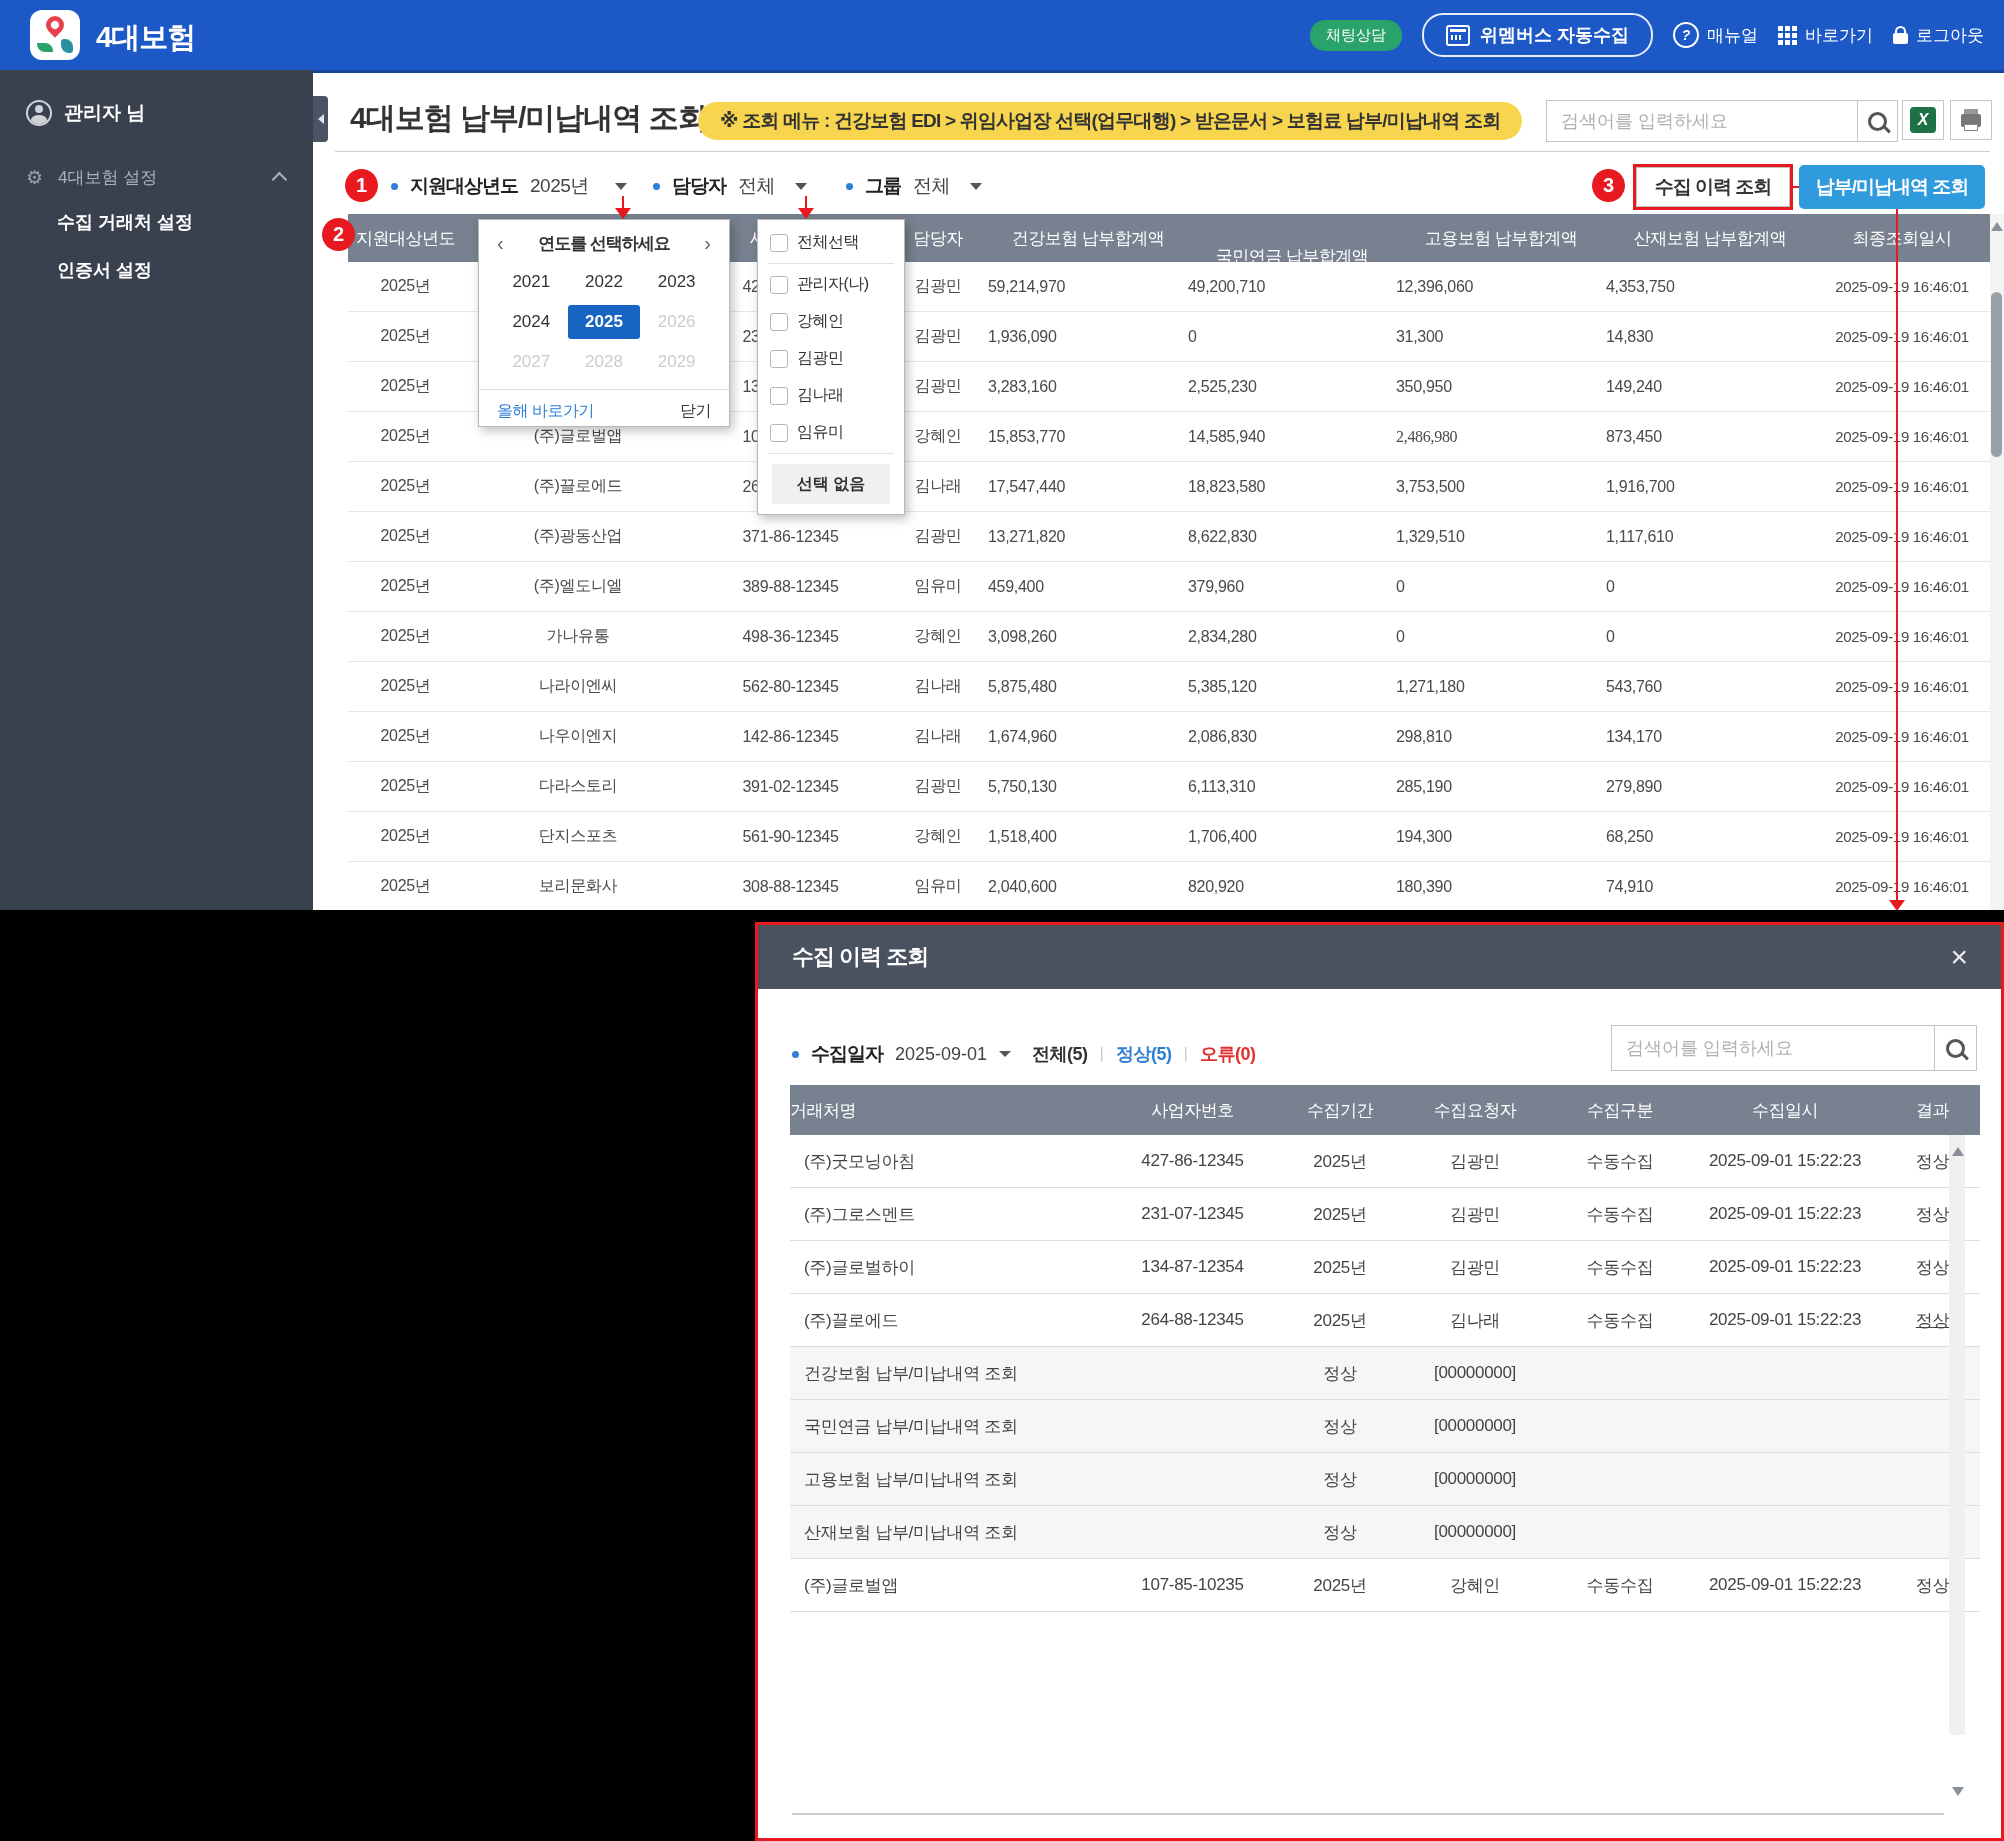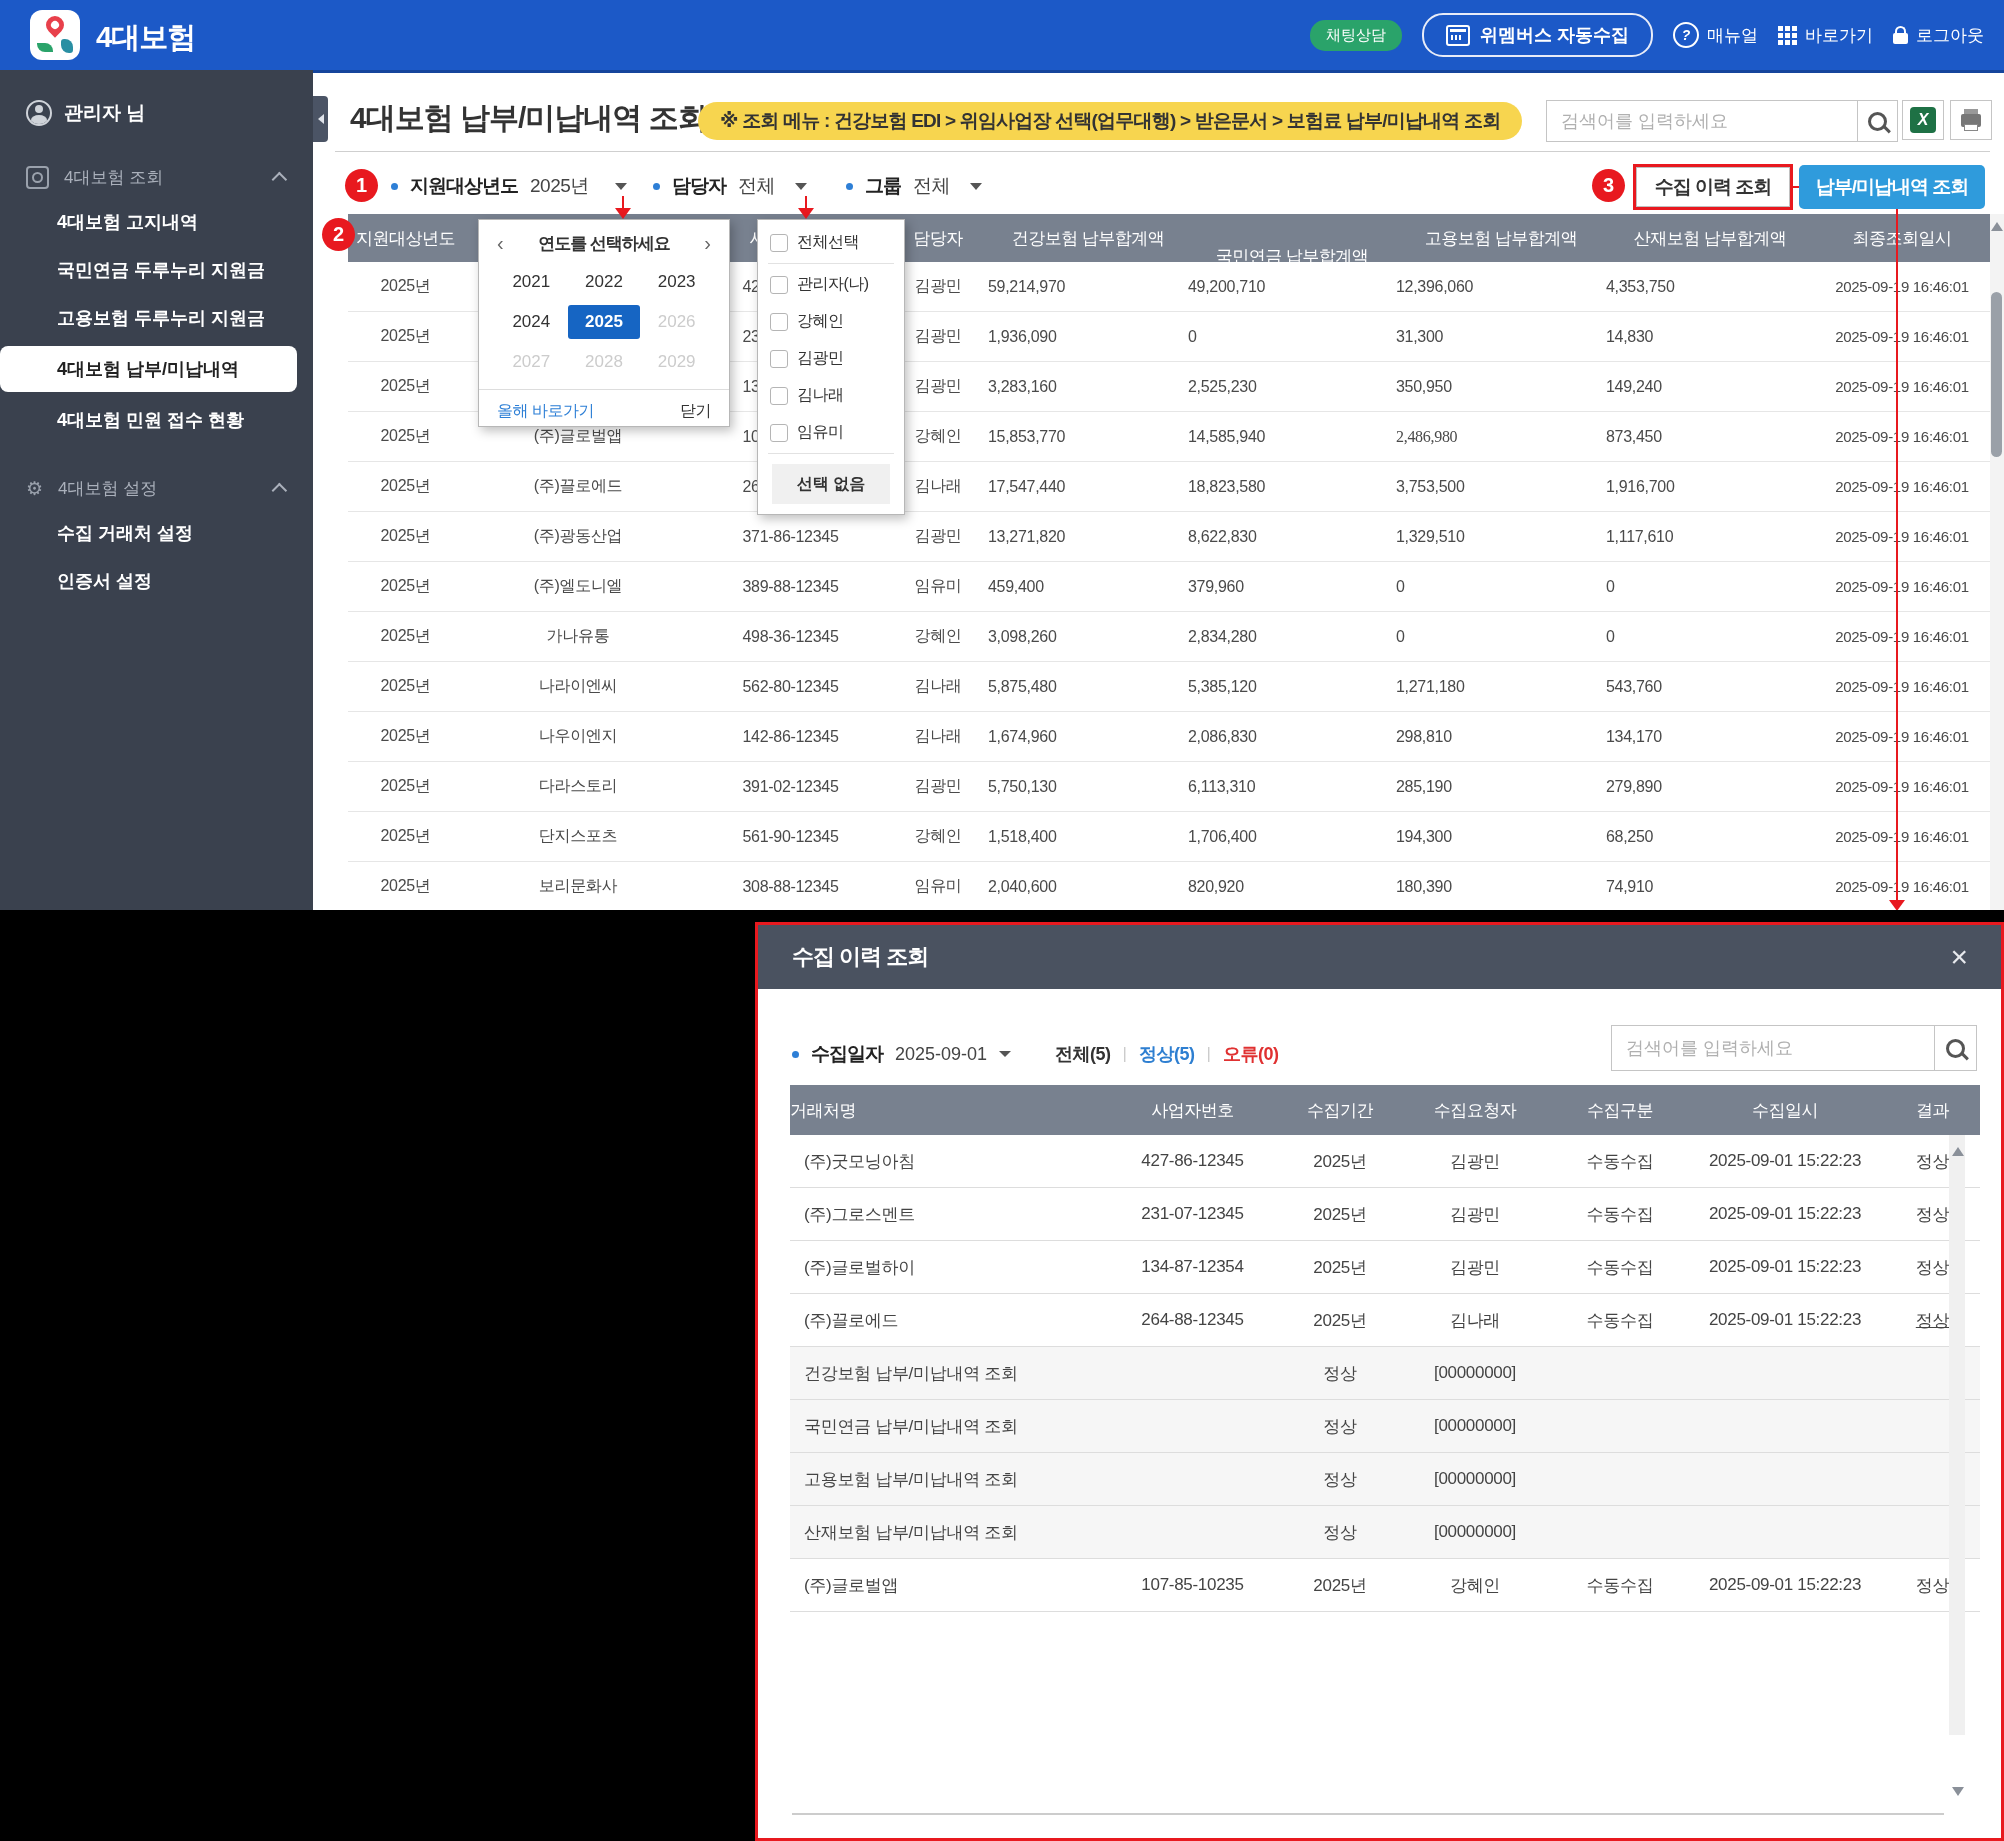--- a/index.html
+++ b/index.html
@@ -180,32 +180,20 @@
   </div>
 
   <div id="sidebar">
     <div class="side-user">
       <i class="i-person"></i>
       <b>관리자 님</b>
     </div>
     <div id="sidebar-menu">
         <div class="sgroup">
           <div class="sgroup-h">
-            <i class="i-doc"></i>
-            <span>4대보험 조회</span>
-            <i class="chev"></i>
-          </div>
-          <div class="sitem">4대보험 고지내역</div>
-          <div class="sitem">국민연금 두루누리 지원금</div>
-          <div class="sitem">고용보험 두루누리 지원금</div>
-          <div class="sitem active">4대보험 납부/미납내역</div>
-          <div class="sitem">4대보험 민원 접수 현황</div>
-        </div>
-        <div class="sgroup">
-          <div class="sgroup-h">
             <i class="i-gear">⚙</i>
             <span>4대보험 설정</span>
             <i class="chev"></i>
           </div>
           <div class="sitem">수집 거래처 설정</div>
           <div class="sitem">인증서 설정</div>
         </div>
       </div>
   </div>
   <div id="collapse-tab">
@@ -489,21 +477,21 @@
   <div id="modal-head">
     <span>수집 이력 조회</span>
     <span id="modal-close">×</span>
   </div>
 
   <div class="mfilter">
     <i class="bdot"></i>
     <span class="mf-label">수집일자</span>
     <span class="mf-val">2025-09-01</span>
     <i class="caret" style="border-top-width:6px"></i>
-    <span class="mf-tab t-all" style="margin-left:32px">전체(5)</span>
+    <span class="mf-tab t-all" style="margin-left:9px">전체(5)</span>
     <span class="mf-sep">|</span>
     <span class="mf-tab t-ok">정상(5)</span>
     <span class="mf-sep">|</span>
     <span class="mf-tab t-err">오류(0)</span>
   </div>
 
   <div class="search-group" id="sg-modal">
     <input placeholder="검색어를 입력하세요" style="">
     <span class="search-btn">
         <i class="i-mag"></i>

